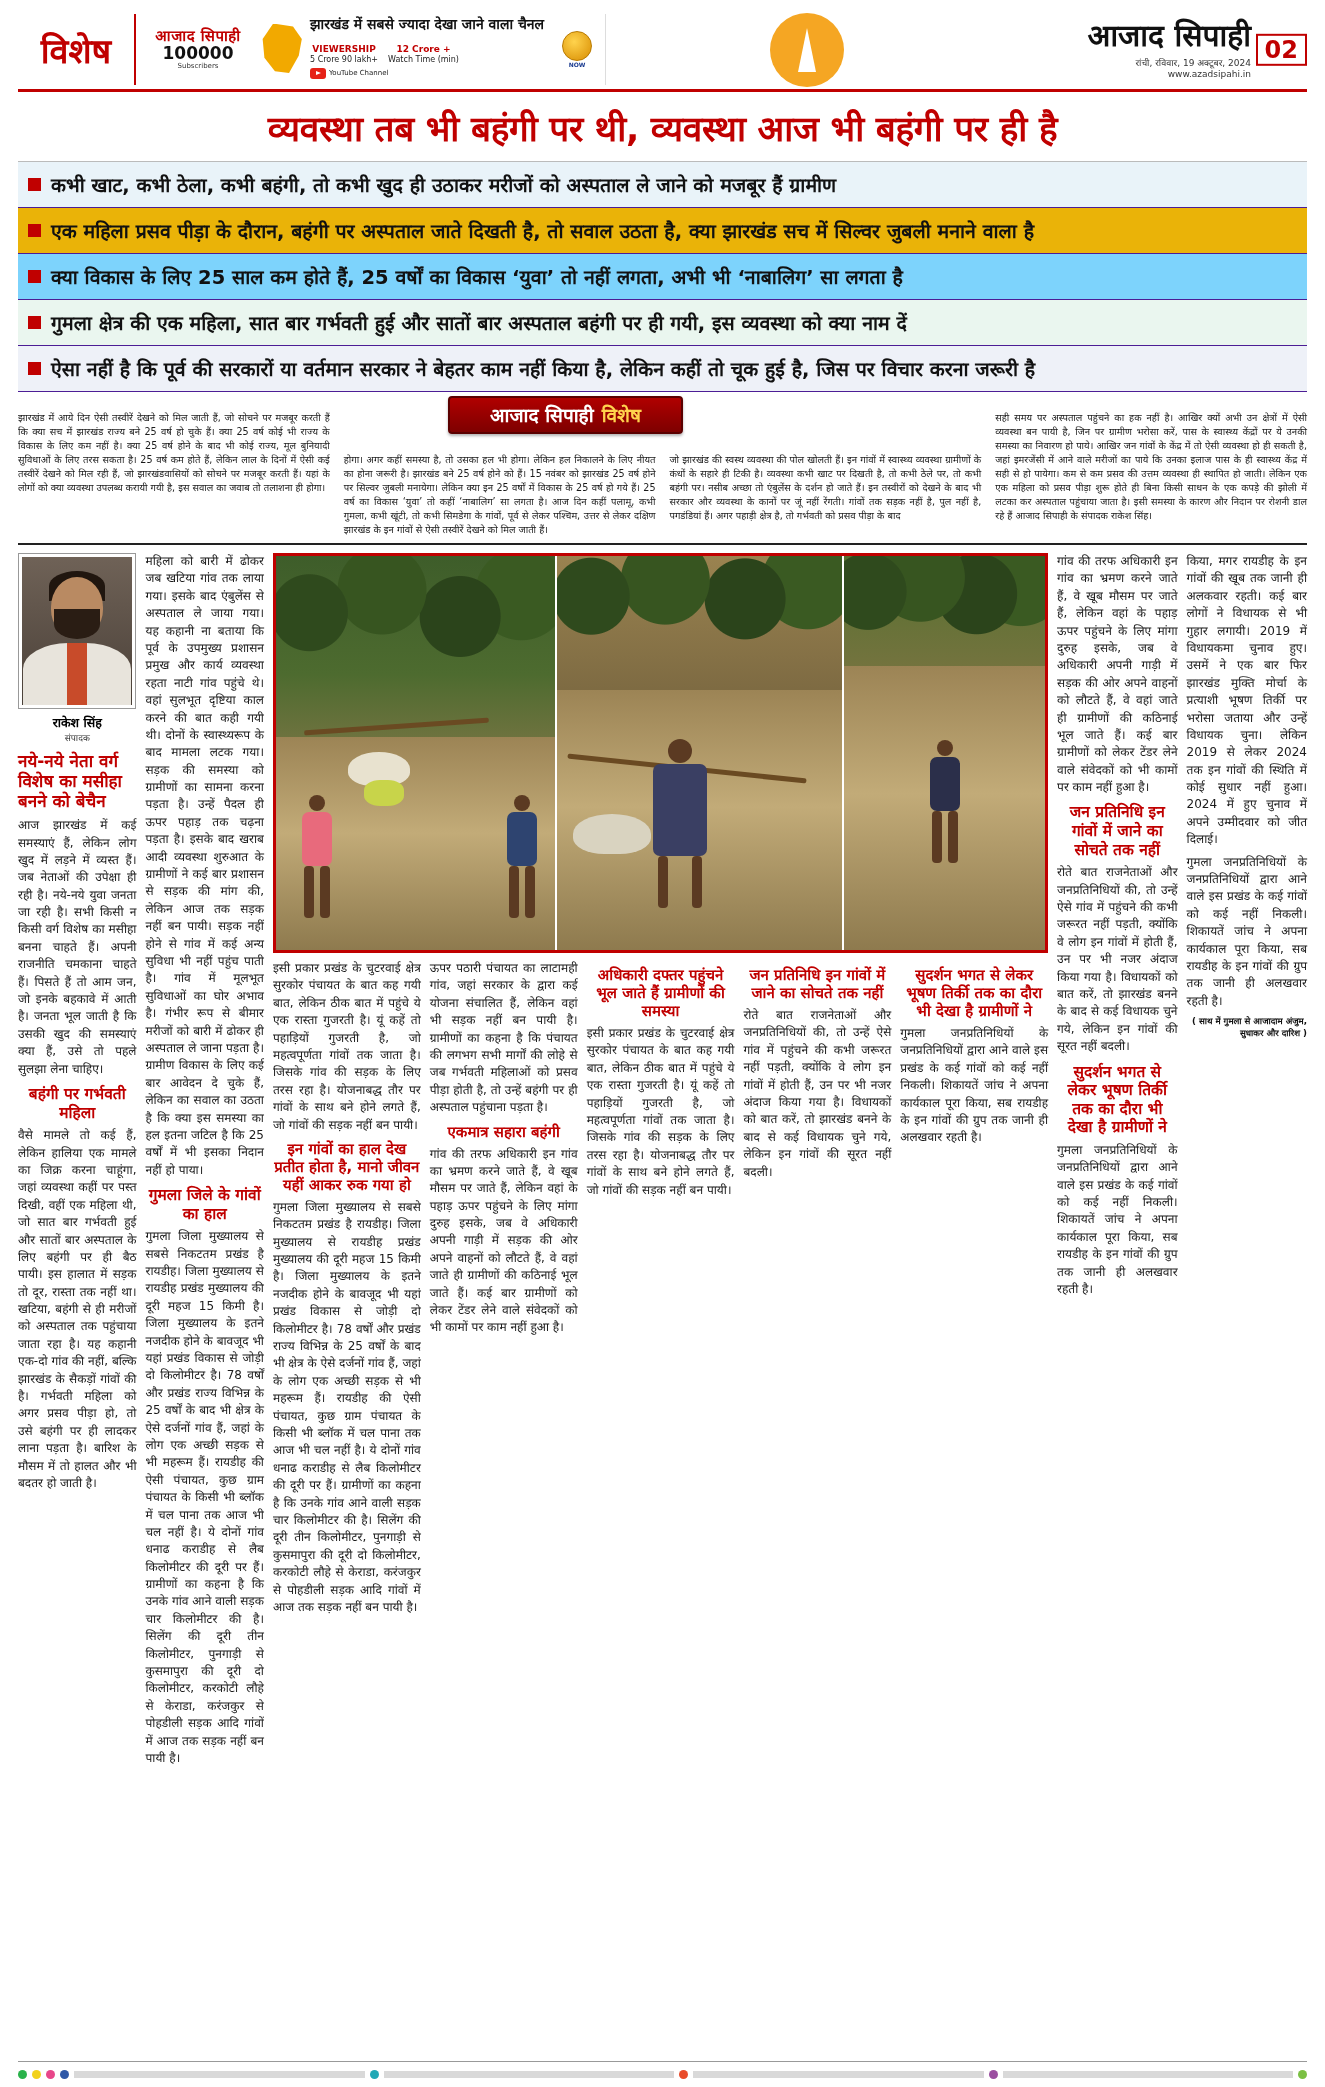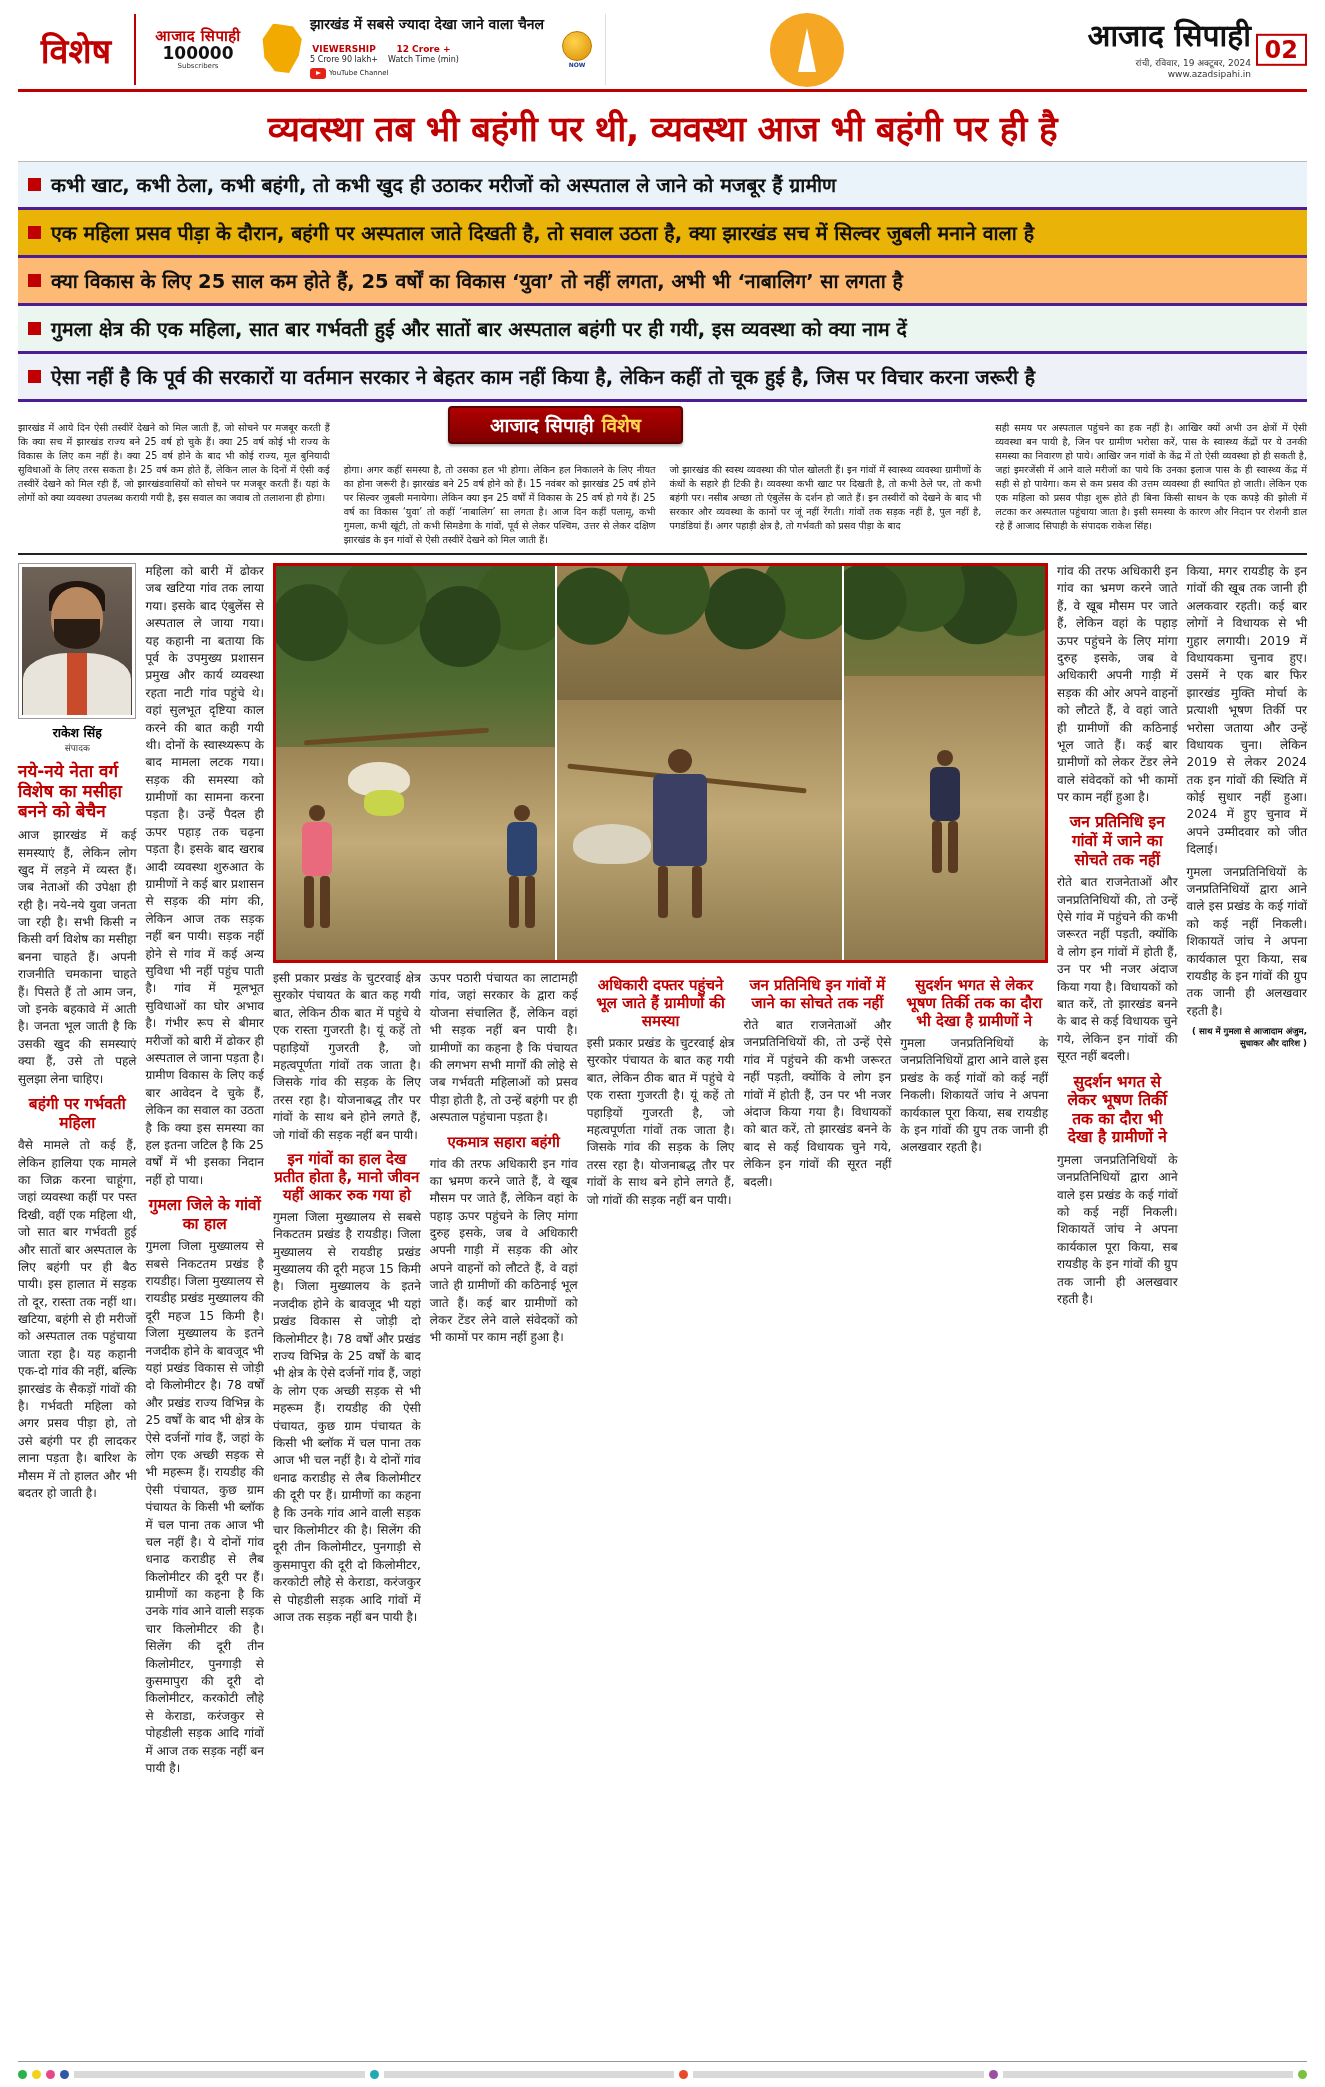--- a/index.html
+++ b/index.html
@@ -170,28 +170,28 @@
   
   .bands { border-top: 1px solid #bbb; }
   .band {
     display: flex;
     align-items: center;
     gap: 10px;
     padding: 9px 10px;
     font-size: 19.5px;
     font-weight: bold;
     color: #111;
-    border-bottom: 3px solid #4c1d95;
+    border-bottom: 1px solid #4c1d95;
   }
   .band .sq {
     width: 13px; height: 13px; background: #c00000; flex: none;
   }
   .b1 { background: #e9f3f9; }
   .b2 { background: #eab308; }
-  .b3 { background: #fdba74; }
+  .b3 { background: #7dd3fc; }
   .b4 { background: #eaf6ef; }
   .b5 { background: #eef1f8; }
 
   
   .intro {
     display: flex;
     gap: 14px;
     padding: 19px 0 6px 0;
     border-bottom: 2px solid #222;
     position: relative;

